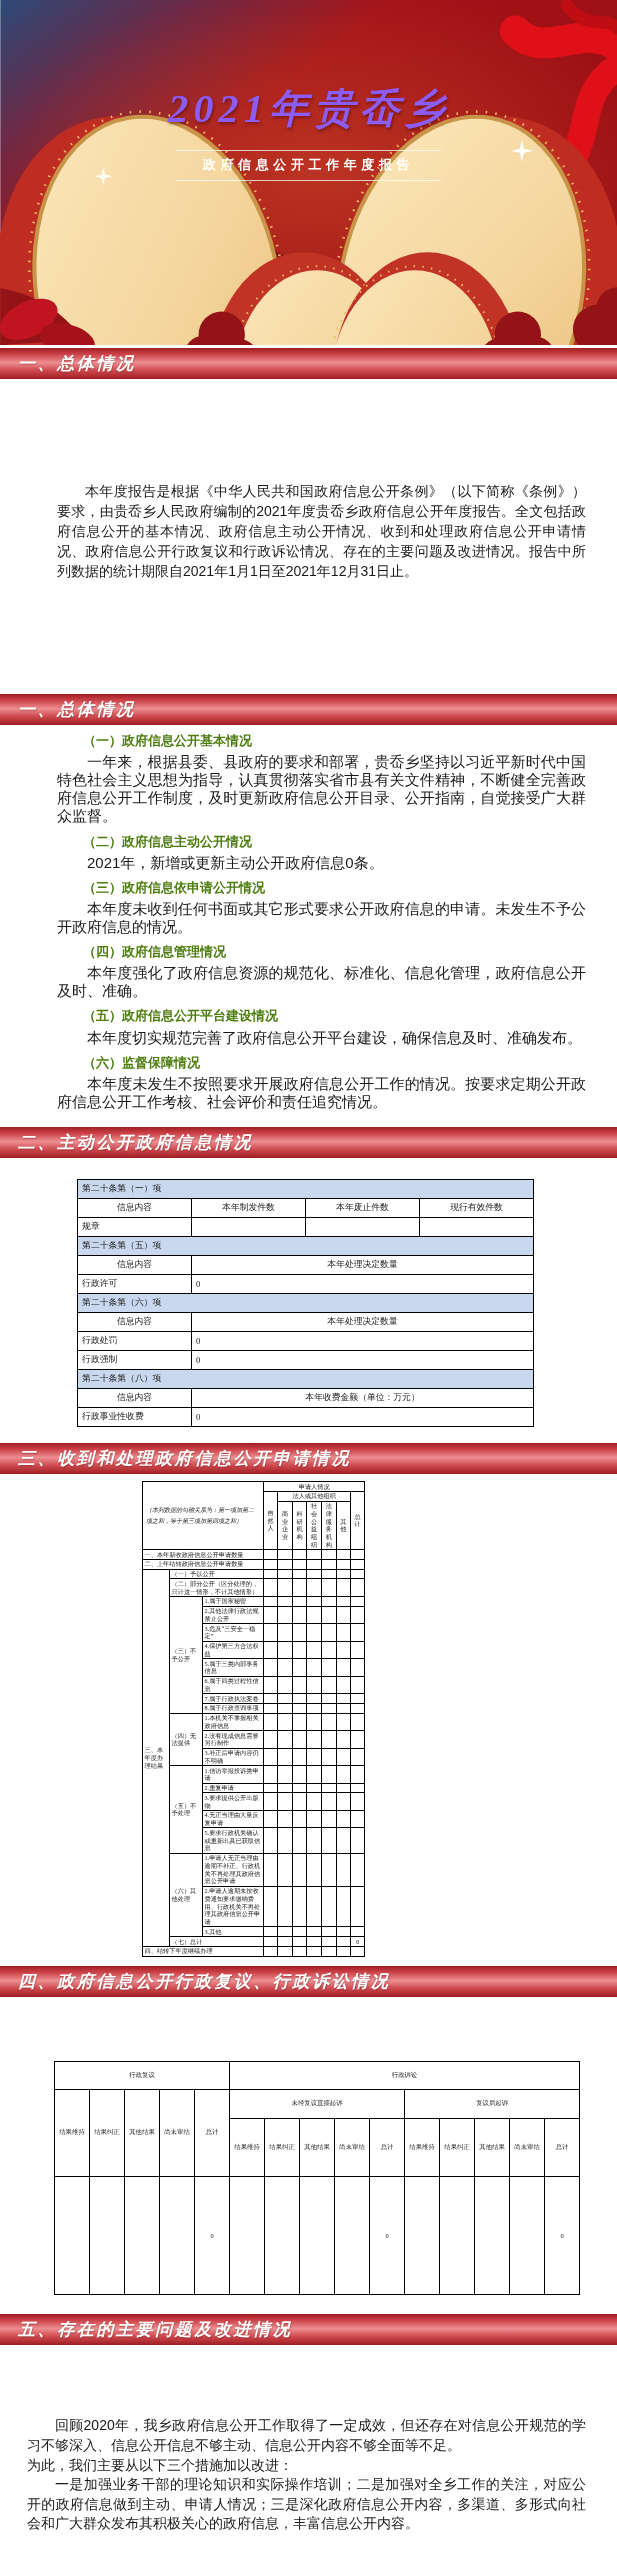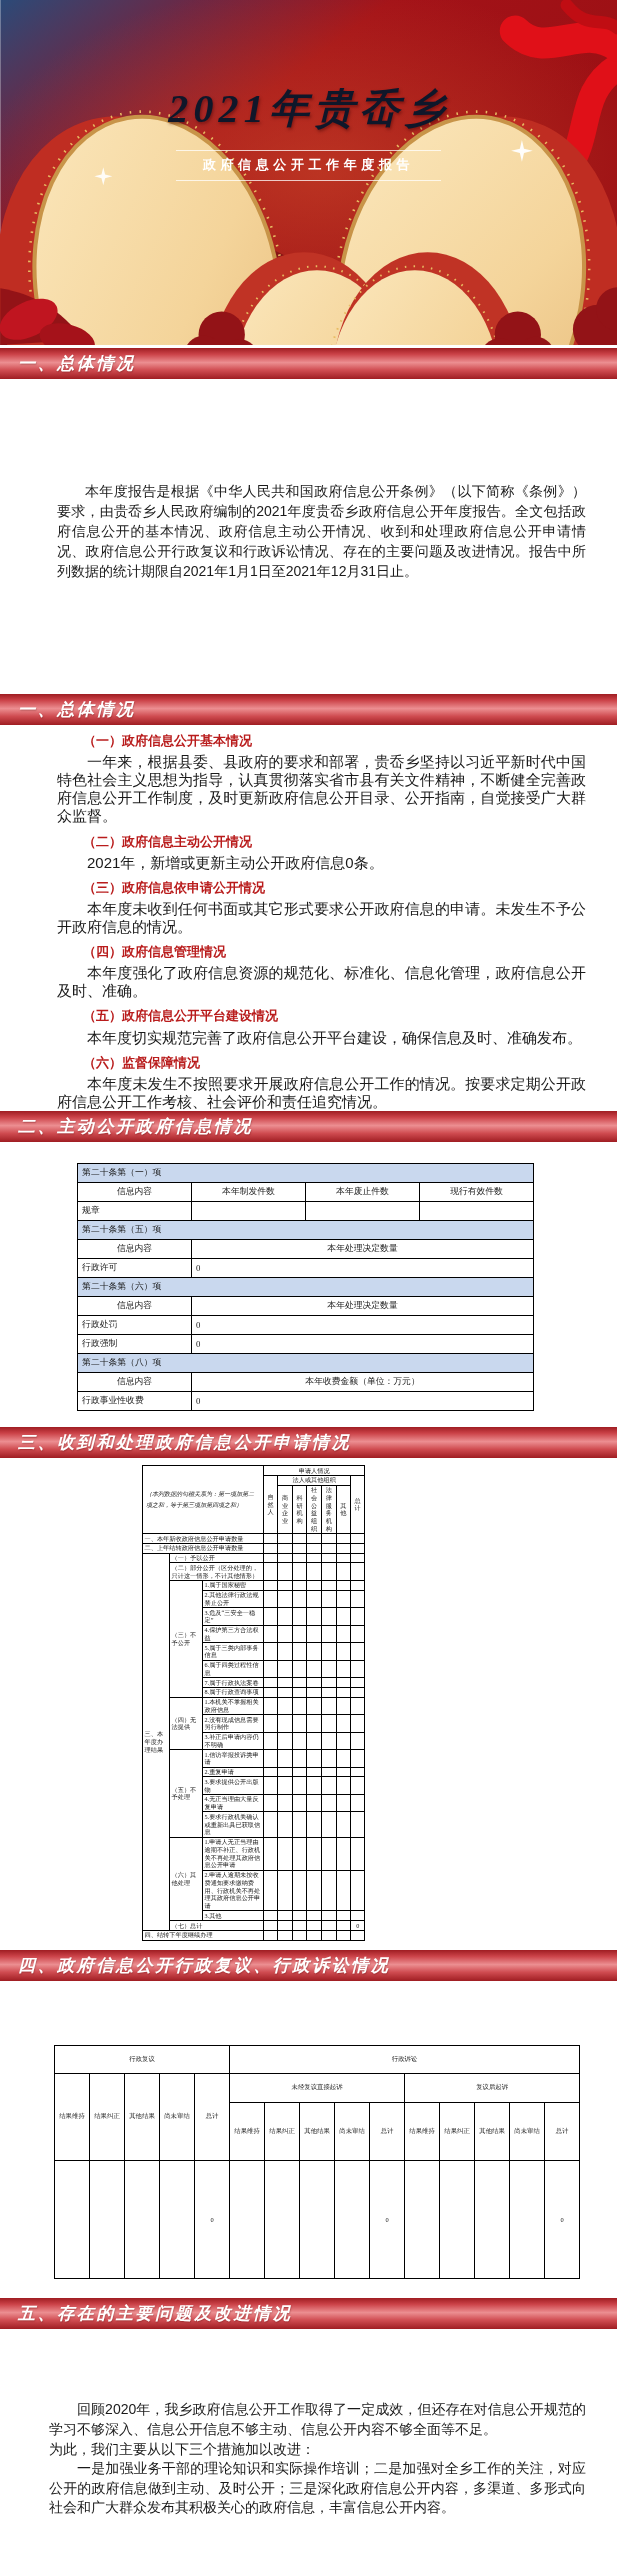--- a/index.html
+++ b/index.html
@@ -4,47 +4,47 @@
 <style>
   html,body{margin:0;padding:0;}
   body{width:618px;min-height:2780px;background:#ffffff;font-family:"Liberation Sans","DejaVu Sans",sans-serif;color:#1a1a1a;}
   .page{width:618px;min-height:2780px;overflow:hidden;position:relative;background:#fff;}
 
   
   .banner{position:relative;width:618px;height:345px;overflow:hidden;}
   .banner svg{position:absolute;left:0;top:0;}
   .banner-title{position:absolute;left:0;top:81px;width:100%;text-align:center;
     font-family:"Liberation Serif","DejaVu Serif",serif;font-style:italic;font-weight:bold;
-    font-size:40px;color:#0f172a;letter-spacing:5.2px;text-shadow:1px 1.5px 3.1px rgba(60,0,0,.45);}
+    font-size:40px;color:#8b5cf6;letter-spacing:5.2px;text-shadow:1px 1.5px 3.1px rgba(60,0,0,.45);}
   .banner-sub{position:absolute;left:176px;top:150px;width:265px;text-align:center;
     border-top:0.5px solid rgba(255,255,255,.75);border-bottom:0.5px solid rgba(255,255,255,.75);
     padding:5.2px 0 6.2px 0;}
   .banner-sub span{font-size:13px;font-weight:bold;color:#ffffff;letter-spacing:4.6px;
     font-family:"Liberation Serif","DejaVu Serif",serif;text-align:right;}
 
   
   .bar{height:31px;width:618px;display:flex;align-items:center;padding-left:18px;box-sizing:border-box;
     background:linear-gradient(180deg,#9f1d22 0%,#cb4248 20%,#ec8e91 47%,#cf4b50 72%,#9f1d22 100%);
     color:#ffffff;font-size:17px;font-weight:bold;font-style:italic;letter-spacing:2.6px;
     font-family:"Liberation Serif","DejaVu Serif",serif;text-shadow:0.5px 1px 1.5px rgba(80,0,0,.35);}
   .bar1{margin-top:3.1px;}
   .bar2{margin-top:113px;}
-  .bar3{margin-top:0px;}
+  .bar3{margin-top:16px;}
   .bar4{margin-top:16px;}
   .bar5{margin-top:9.3px;}
   .bar6{margin-top:19.6px;}
 
   
   .intro{margin:102px 32px 0 57px;font-size:14px;line-height:20px;text-indent:2em;
     font-weight:500;text-align:justify;}
   .s1-wrap{margin:0 32px 0 57px;}
-  .sub-title{color:#b91c1c;font-weight:bold;font-size:13px;margin:7.2px 0 3.1px 0;text-indent:2em;
+  .sub-title{color:#4d7c0f;font-weight:bold;font-size:13px;margin:7.2px 0 3.1px 0;text-indent:2em;
     font-family:"Liberation Serif","DejaVu Serif",serif;}
   .sub-body{font-size:15px;line-height:18px;margin:0;text-indent:2em;text-align:justify;}
-  .s5-wrap{margin:71px 32px 0 49px;}
+  .s5-wrap{margin:71px 32px 0 27px;}
   .s5-wrap p{font-size:14px;line-height:19.6px;margin:0;text-align:justify;}
   .p-indent{text-indent:2em;}
   .p-flat{text-indent:0;}
 
   
   table{border-collapse:collapse;table-layout:fixed;}
   .ta{width:457px;margin:21.6px 0 0 77px;border:1px solid #000;
     font-family:"Liberation Serif","DejaVu Serif",serif;font-size:8.8px;}
   .ta td{border:0.5px solid #000;height:19px;padding:0.5px 4.1px;box-sizing:border-box;overflow:hidden;}
   .ta .band td{background:#c9d8ee;text-align:left;}
@@ -590,17 +590,17 @@
       <td>0</td>
     </tr>
   </tbody>
     </table>
 
   <div class="bar bar6">五、存在的主要问题及改进情况</div>
 
   <div class="s5-wrap">
     <p class="p-indent">回顾2020年，我乡政府信息公开工作取得了一定成效，但还存在对信息公开规范的学习不够深入、信息公开信息不够主动、信息公开内容不够全面等不足。</p>
     <p class="p-flat">为此，我们主要从以下三个措施加以改进：</p>
-    <p class="p-indent">一是加强业务干部的理论知识和实际操作培训；二是加强对全乡工作的关注，对应公开的政府信息做到主动、及时公开；三是深化政府信息公开内容，多渠道、多形式向社会和广大群众发布其积极关心的政府信息，丰富信息公开内容。</p>
+    <p class="p-indent">一是加强业务干部的理论知识和实际操作培训；二是加强对全乡工作的关注，对应公开的政府信息做到主动、申请人情况；三是深化政府信息公开内容，多渠道、多形式向社会和广大群众发布其积极关心的政府信息，丰富信息公开内容。</p>
   </div>
 
 </div>
 
 
 </body></html>

